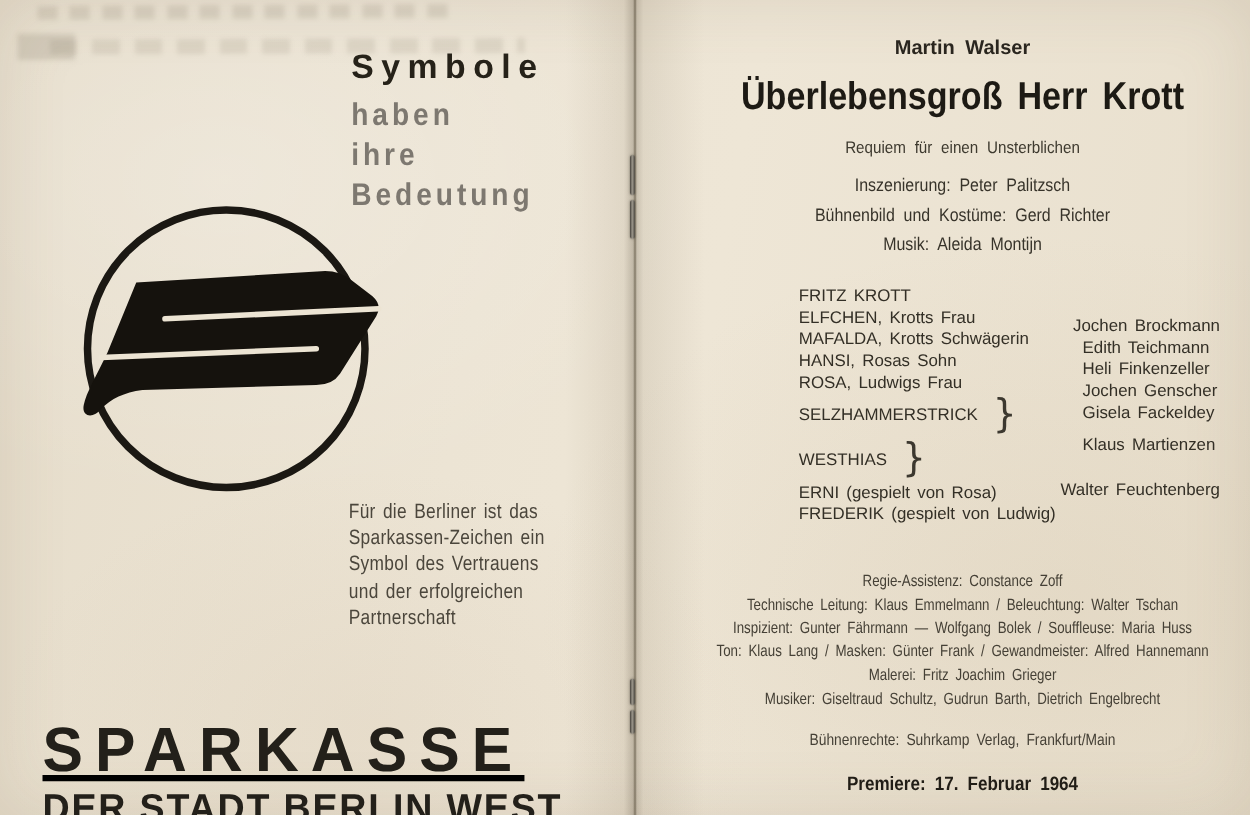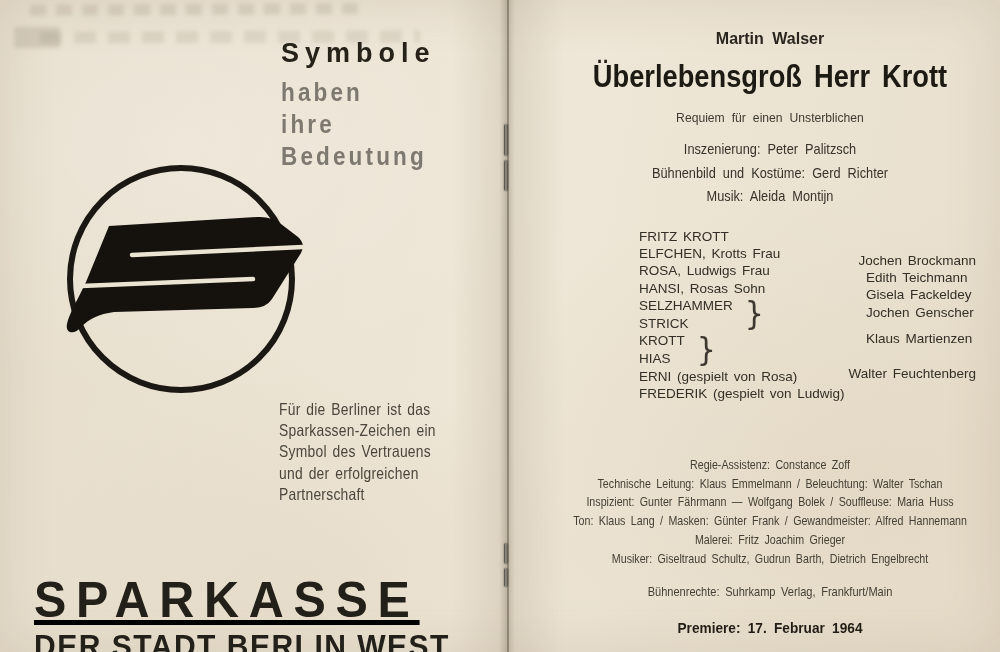--- a/index.html
+++ b/index.html
@@ -58,21 +58,21 @@
   .production{top:138px;}
   .prod-line{font-size:14.5px;line-height:23.6px;word-spacing:4px;transform:scaleX(.88);
     color:#37332a;white-space:nowrap;}
   .cast{position:absolute;top:228px;left:70px;width:376px;font-size:13.5px;color:#332f26;word-spacing:2px;}
   .cast-row{display:flex;align-items:center;height:17.2px;}
   .cast-role{width:227px;white-space:nowrap;margin-left:39px;}
   .cast-role.wide{width:100%;}
   .cast-actor{flex:1;white-space:nowrap;margin-top:48px;}
   .cast-group{display:flex;align-items:center;height:35.4px;}
   .group-col{display:flex;align-items:center;}
-  .group-roles{display:flex;flex-direction:column;justify-content:space-between;height:33px;}
+  .group-roles{display:flex;justify-content:space-between;height:33px;align-items:center;}
   .brace{font-family:"DejaVu Sans",sans-serif;font-size:30px;font-weight:400;color:#3c382f;
     margin-left:12px;transform:scaleY(1.05);line-height:1;}
   .staff{top:456px;}
   .staff-line{font-size:13px;line-height:18.7px;color:#45403 5;color:#454036;word-spacing:3px;
     transform:scaleX(.82);white-space:nowrap;}
   .rights{top:584px;font-size:13px;color:#454036;word-spacing:3px;transform:scaleX(.85);}
   .premiere{top:619px;font-size:15.5px;font-weight:700;color:#211d16;word-spacing:4px;transform:scaleX(.88);}
 </style>
 </head>
 <body>
@@ -159,49 +159,53 @@
           <div class="cast-row">
             <div class="cast-role">FRITZ KROTT</div>
             <div class="cast-actor">Jochen Brockmann</div>
           </div>
 
           <div class="cast-row">
             <div class="cast-role">ELFCHEN, Krotts Frau</div>
             <div class="cast-actor">Edith Teichmann</div>
           </div>
 
-
+          <div class="cast-row">
+            <div class="cast-role">MAFALDA, Krotts Schwägerin</div>
+            <div class="cast-actor">Heli Finkenzeller</div>
+          </div>
+
+
+          <div class="cast-row">
+            <div class="cast-role">HANSI, Rosas Sohn</div>
+            <div class="cast-actor">Jochen Genscher</div>
+          </div>
 
           <div class="cast-row">
             <div class="cast-role">ROSA, Ludwigs Frau</div>
             <div class="cast-actor">Gisela Fackeldey</div>
-          </div>
-
-          <div class="cast-row">
-            <div class="cast-role">HANSI, Rosas Sohn</div>
-            <div class="cast-actor">Jochen Genscher</div>
           </div>
         </div>
       <div>
 
           <div class="cast-group">
             <div class="cast-role group-col">
               <div class="group-roles">
                 <div>SELZHAMMER</div>
                 <div>STRICK</div>
               </div>
               <div class="brace">}</div>
             </div>
             <div class="cast-actor">Klaus Martienzen</div>
           </div>
 
           <div class="cast-group">
             <div class="cast-role group-col">
               <div class="group-roles">
-                <div>KROTT</div>
+                <div>WEST</div>
                 <div>HIAS</div>
               </div>
               <div class="brace">}</div>
             </div>
             <div class="cast-actor">Walter Feuchtenberg</div>
           </div>
         </div>
       <div>
 
           <div class="cast-row">

